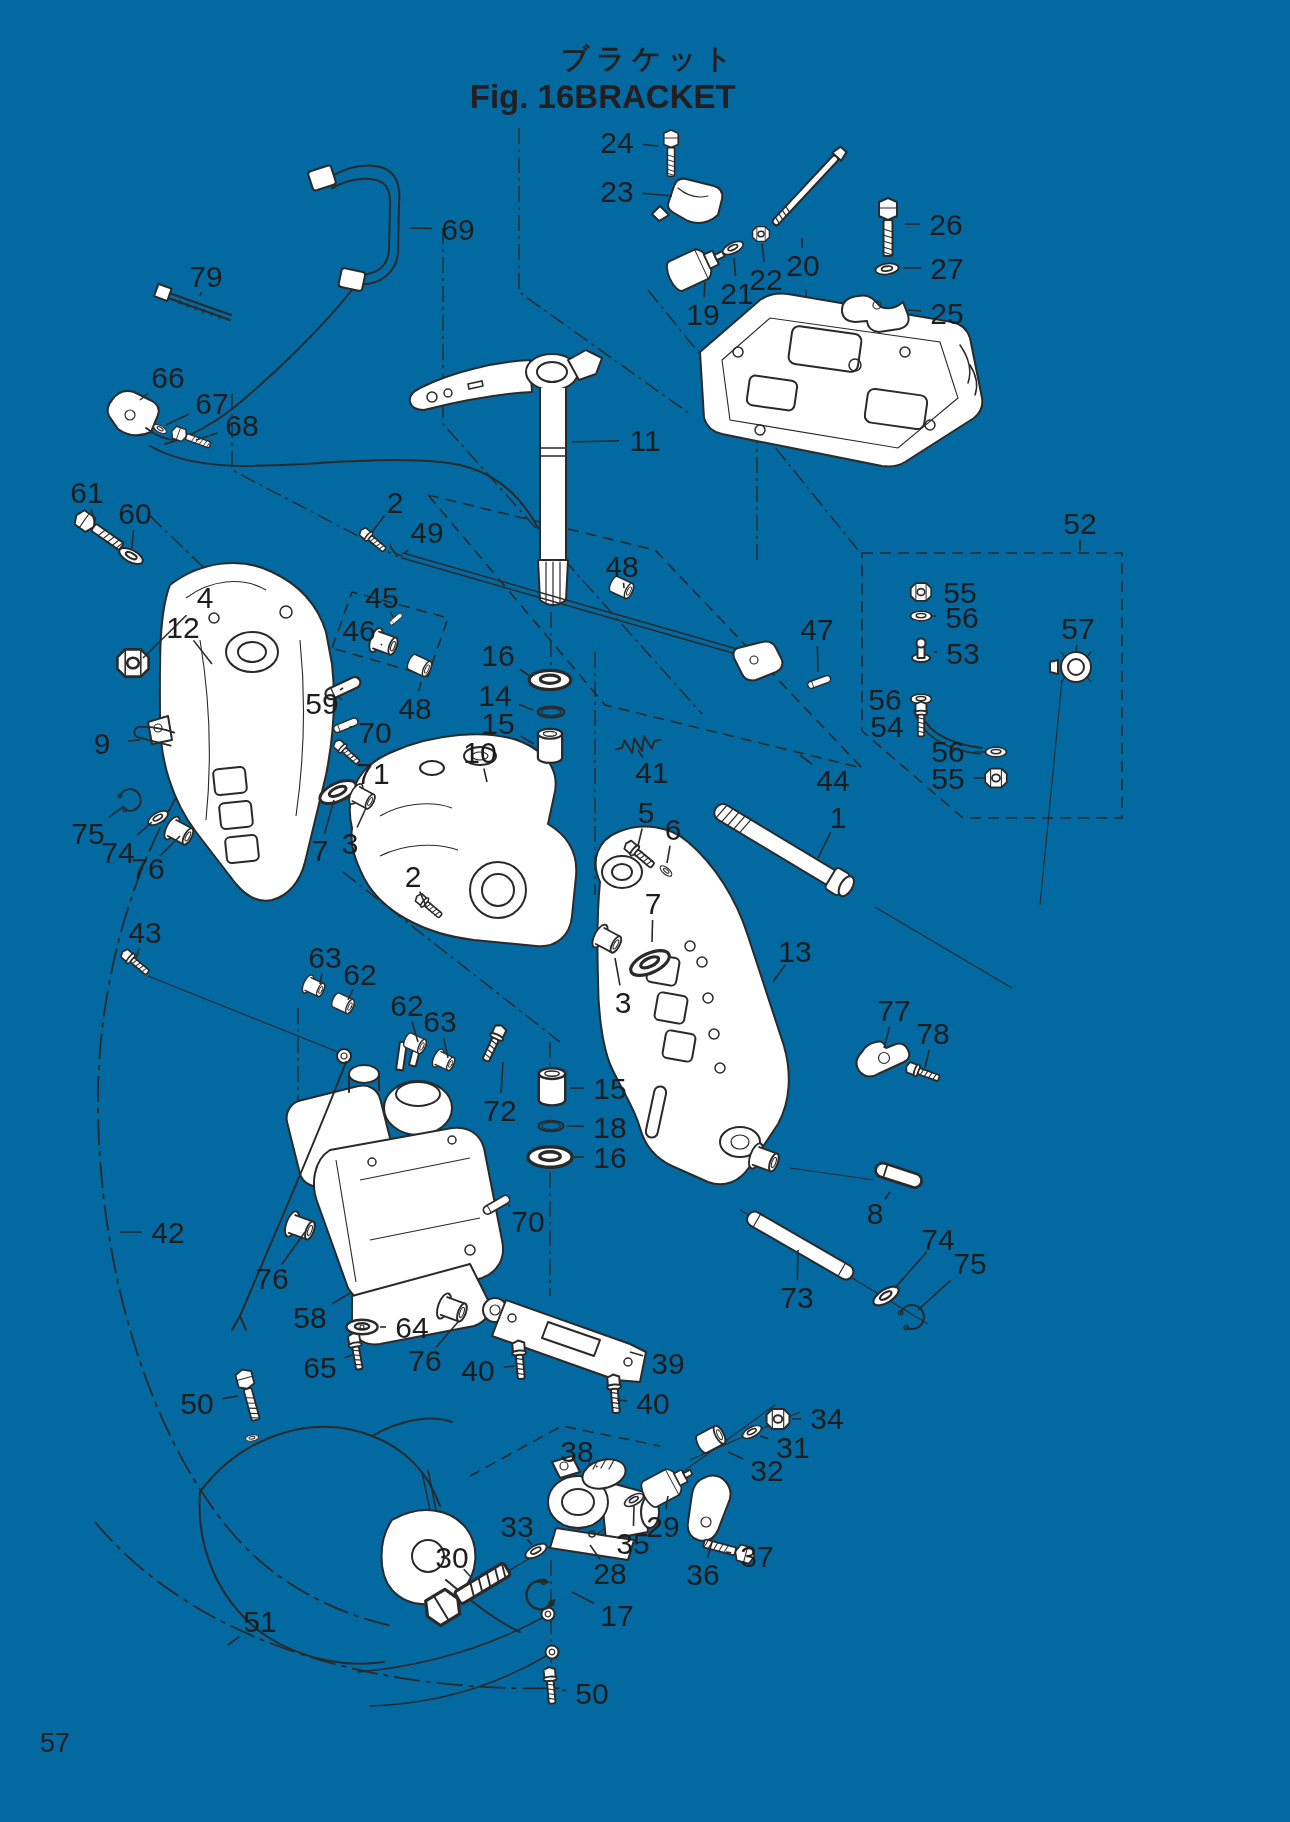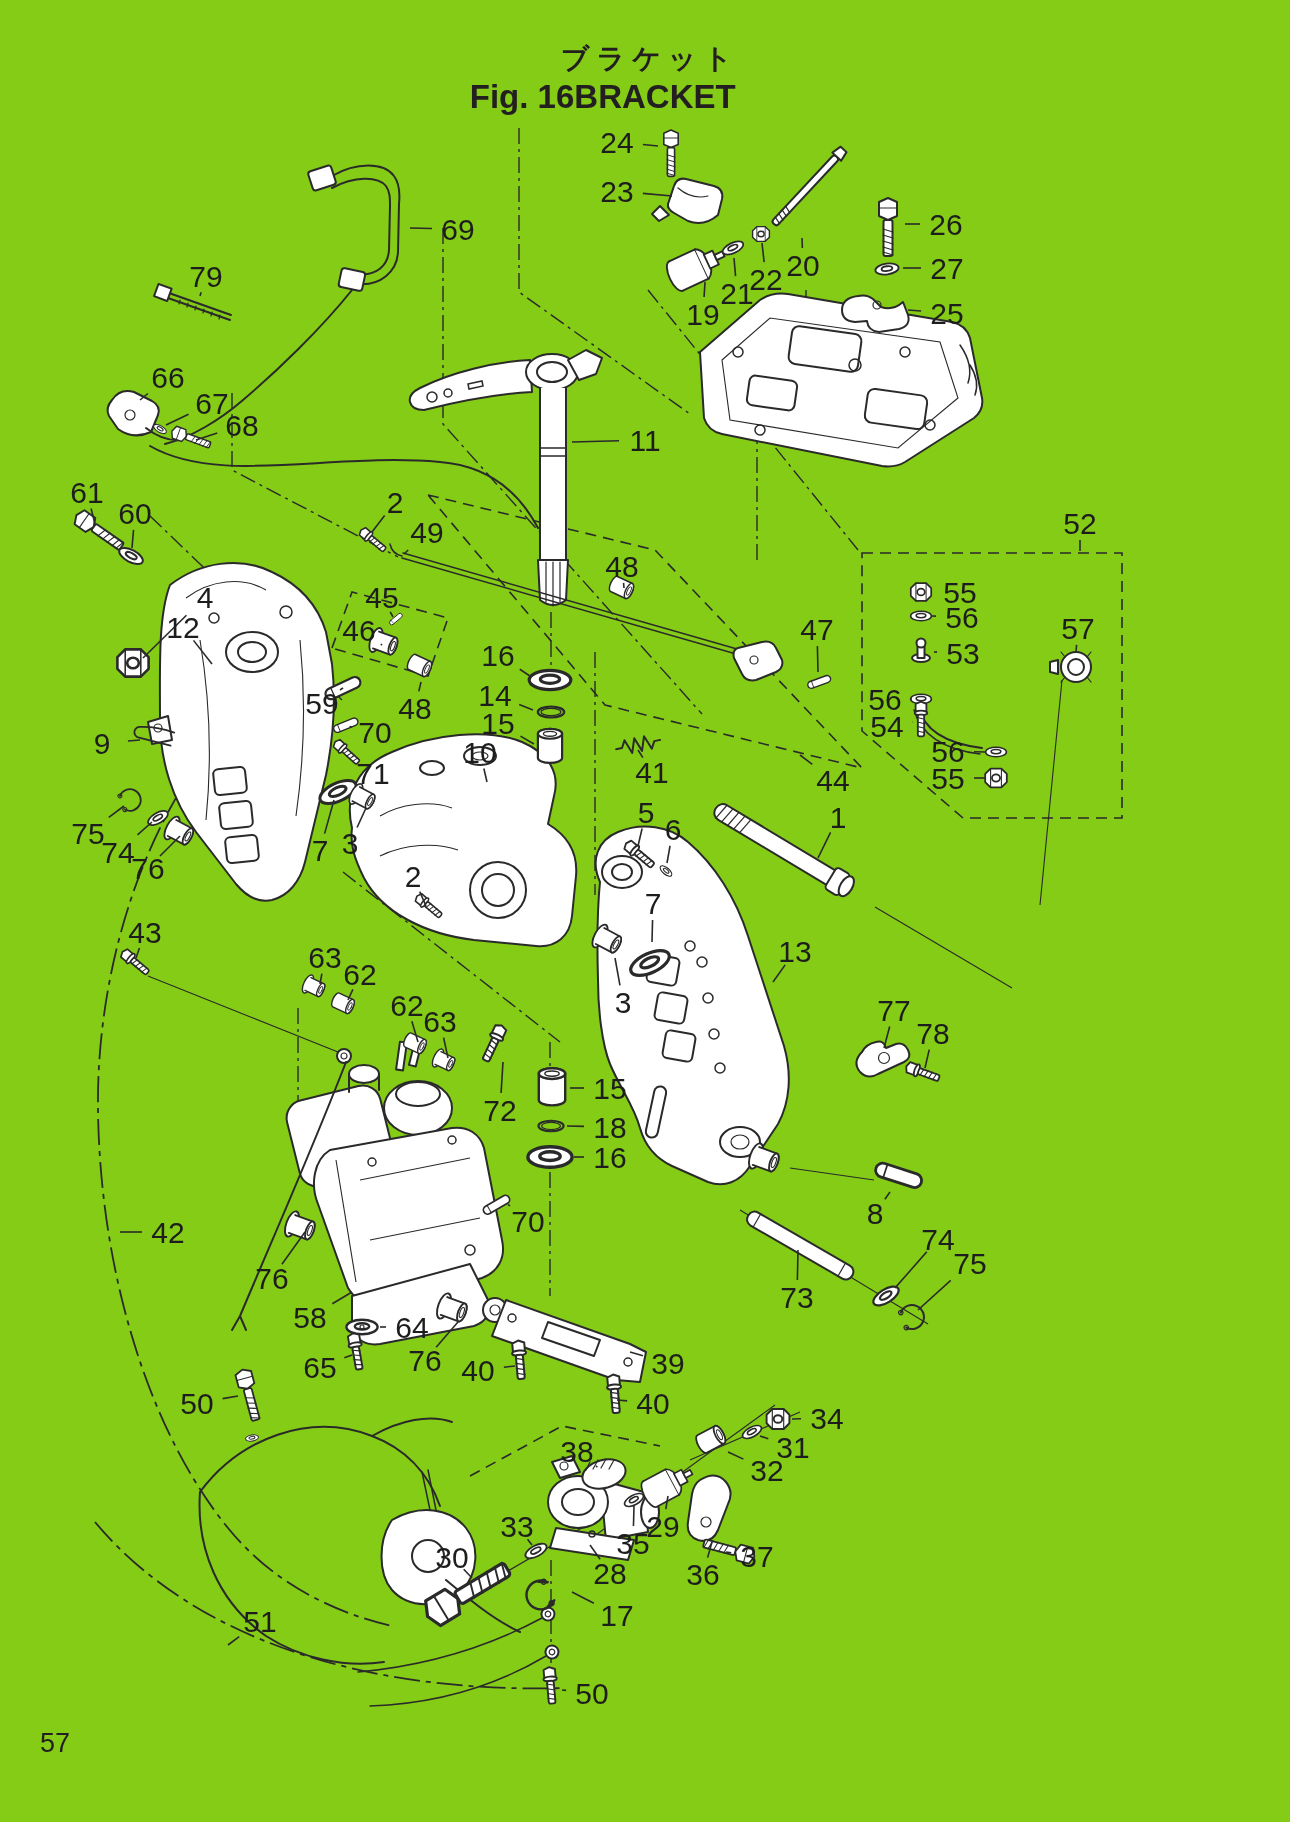--- a/index.html
+++ b/index.html
@@ -1,16 +1,16 @@
 <!DOCTYPE html>
 <html><head>
 <meta charset="utf-8">
 <style>
   html,body{margin:0;padding:0;background:#ffffff;}
-  .page{width:1290px;height:1822px;position:relative;background:#84cc16;font-family:"Liberation Sans",sans-serif;}
+  .page{width:1290px;height:1822px;position:relative;background:#0369a1;font-family:"Liberation Sans",sans-serif;}
   svg{display:block;}
   
   .p2{fill:#ffffff;stroke:#2a2a2a;stroke-width:2;stroke-linecap:round;stroke-linejoin:round;}
   .l2{fill:none;stroke:#2a2a2a;stroke-width:2;stroke-linecap:round;stroke-linejoin:round;}
   .l15{fill:none;stroke:#2a2a2a;stroke-width:1.5;stroke-linecap:round;}
   .l1{fill:none;stroke:#2a2a2a;stroke-width:1.2;stroke-linecap:round;}
   .dd{fill:none;stroke:#2a2a2a;stroke-width:1.4;stroke-dasharray:16 5 3 5;}
   .dd2{fill:none;stroke:#2a2a2a;stroke-width:1.8;stroke-dasharray:26 6 5 6;}
   .dsh{fill:none;stroke:#2a2a2a;stroke-width:1.6;stroke-dasharray:11 7;}
   .thin{fill:none;stroke:#2a2a2a;stroke-width:1.1;}

